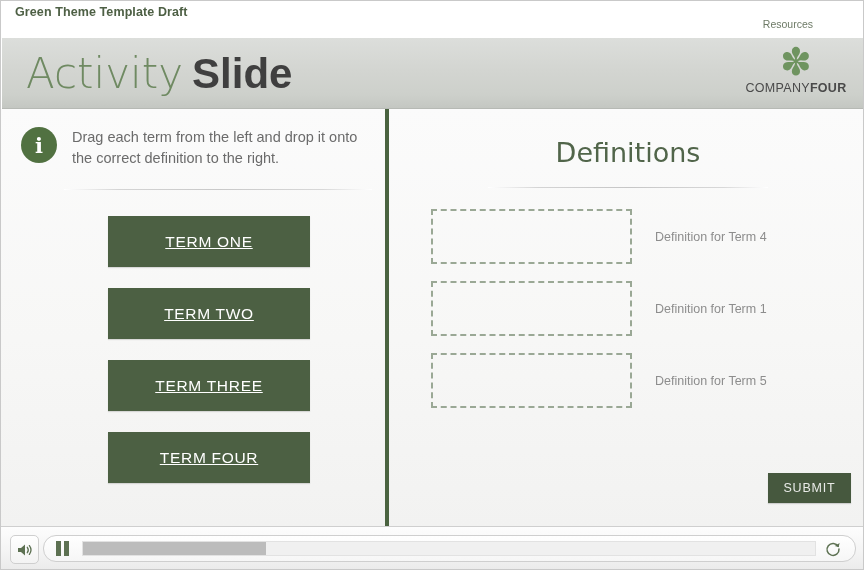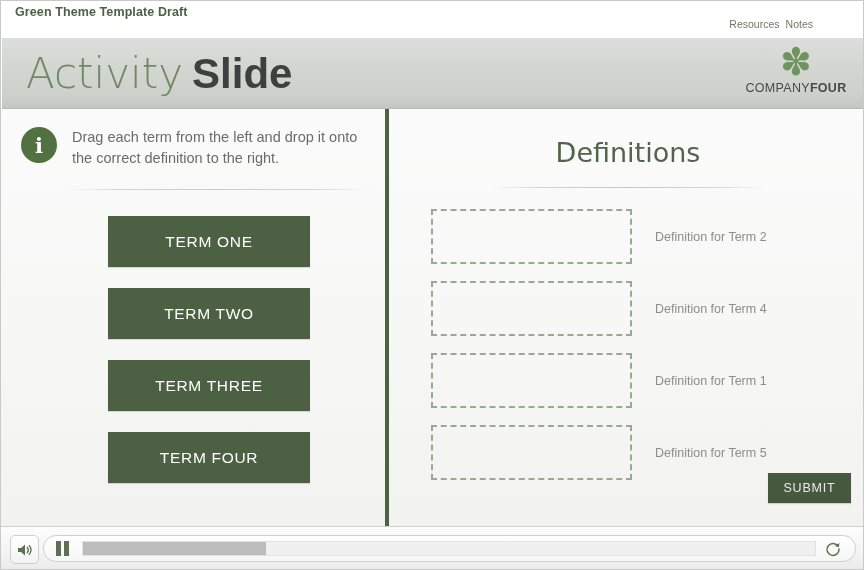--- a/index.html
+++ b/index.html
@@ -41,20 +41,21 @@
     color: #4e6045;
     letter-spacing: 0.1px;
     white-space: nowrap;
   }
   .topnav {
     position: absolute;
     right: 12px;
     top: 17px;
     display: flex;
     gap: 6px;
+    flex-direction: column;
   }
   .topnav-link {
     font-size: 10.5px;
     color: #6d7a66;
     white-space: nowrap;
     cursor: pointer;
   }
 
   
   .banner {
@@ -187,20 +188,21 @@
     background: #4c6043;
     color: #ffffff;
     font-size: 15.5px;
     letter-spacing: 0.7px;
     display: flex;
     align-items: center;
     justify-content: center;
     cursor: pointer;
     box-shadow: 0 1px 1px rgba(0,0,0,0.12);
     user-select: none;
+    text-decoration: underline;
   }
 
   
   .defs-title {
     position: absolute;
     left: 404px;
     top: 28px;
     width: 446px;
     text-align: center;
     font-size: 27px;
@@ -382,24 +384,20 @@
       <div class="term-btn">TERM THREE</div>
       <div class="term-btn">TERM FOUR</div>
     </div>
 
     <div class="defs-title">Definitions</div>
     <div class="right-rule"></div>
 
     <div class="defs">
       <div class="def-row">
         <div class="dropzone"></div>
-        <div class="def-label">Definition for Term 2</div>
-      </div>
-      <div class="def-row">
-        <div class="dropzone"></div>
         <div class="def-label">Definition for Term 4</div>
       </div>
       <div class="def-row">
         <div class="dropzone"></div>
         <div class="def-label">Definition for Term 1</div>
       </div>
       <div class="def-row">
         <div class="dropzone"></div>
         <div class="def-label">Definition for Term 5</div>
       </div>

